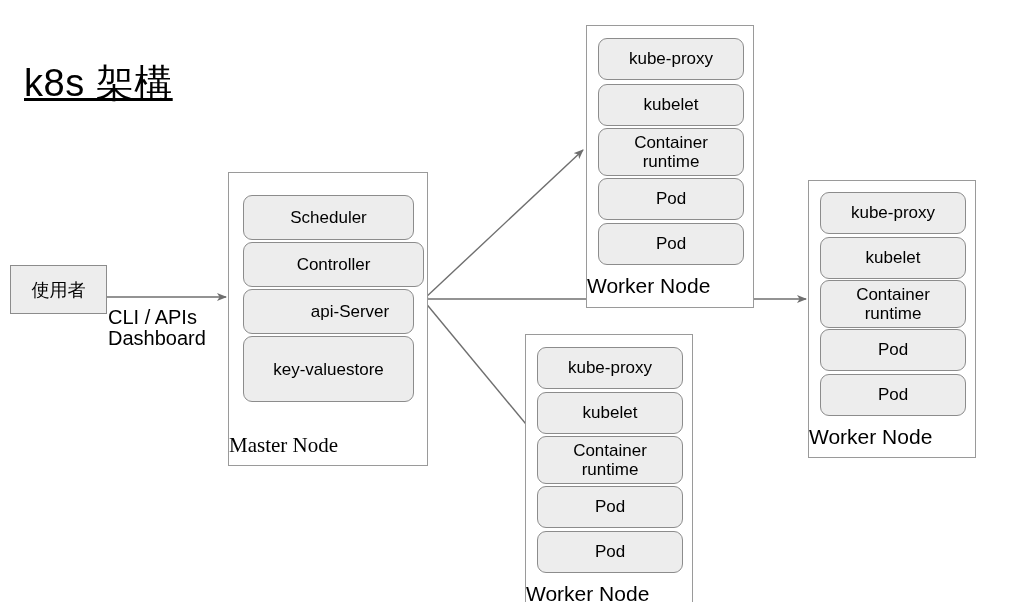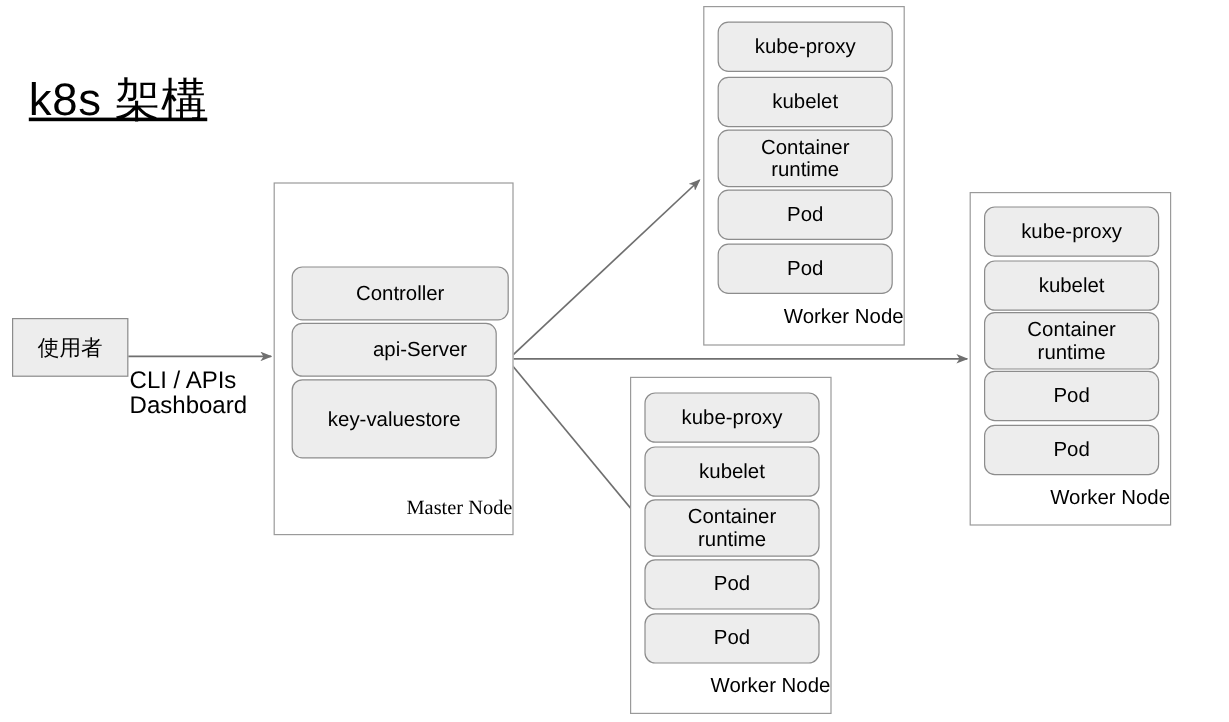--- a/index.html
+++ b/index.html
@@ -24,27 +24,28 @@
     letter-spacing: 0.5px;
     white-space: nowrap;
     text-decoration: underline;
   }
   
   .node-box {
     position: absolute;
     box-sizing: border-box;
     border: 1px solid #9a9a9a;
     background: #ffffff;
+    margin-top: 20px;
   }
   .node-label {
     position: absolute;
     left: 0;
     right: 0;
-    text-align: right;
-    font-size: 17px;
+    text-align: left;
+    font-size: 21px;
     color: #000000;
     white-space: nowrap;
   }
   
   .chip {
     position: absolute;
     box-sizing: border-box;
     background: #ededed;
     border: 1px solid #8c8c8c;
     border-radius: 9px;
@@ -120,20 +121,23 @@
 
   <div class="user-box" style="left:10px; top:265px; width:97px; height:49px;">
     <span>使用者</span>
   </div>
   <div class="edge-label" style="left:108px; top:307px;">
     <div>CLI / APIs</div>
     <div>Dashboard</div>
   </div>
 
   <div class="node-box" style="left:228px; top:152px; width:200px; height:294px;">
+    <div class="chip" style="left:14px; top:22px; width:171px; height:45px;">
+      <span>Scheduler</span>
+    </div>
     <div class="chip" style="left:14px; top:69px; width:181px; height:45px;">
       <span>Controller</span>
     </div>
     <div class="chip" style="left:14px; top:116px; width:171px; height:45px;padding-left:43px;">
       <span>api-Server</span>
     </div>
     <div class="chip two-line" style="left:14px; top:163px; width:171px; height:66px; flex-direction:row;">
       <span>key-value</span>
       <span>store</span>
     </div>

